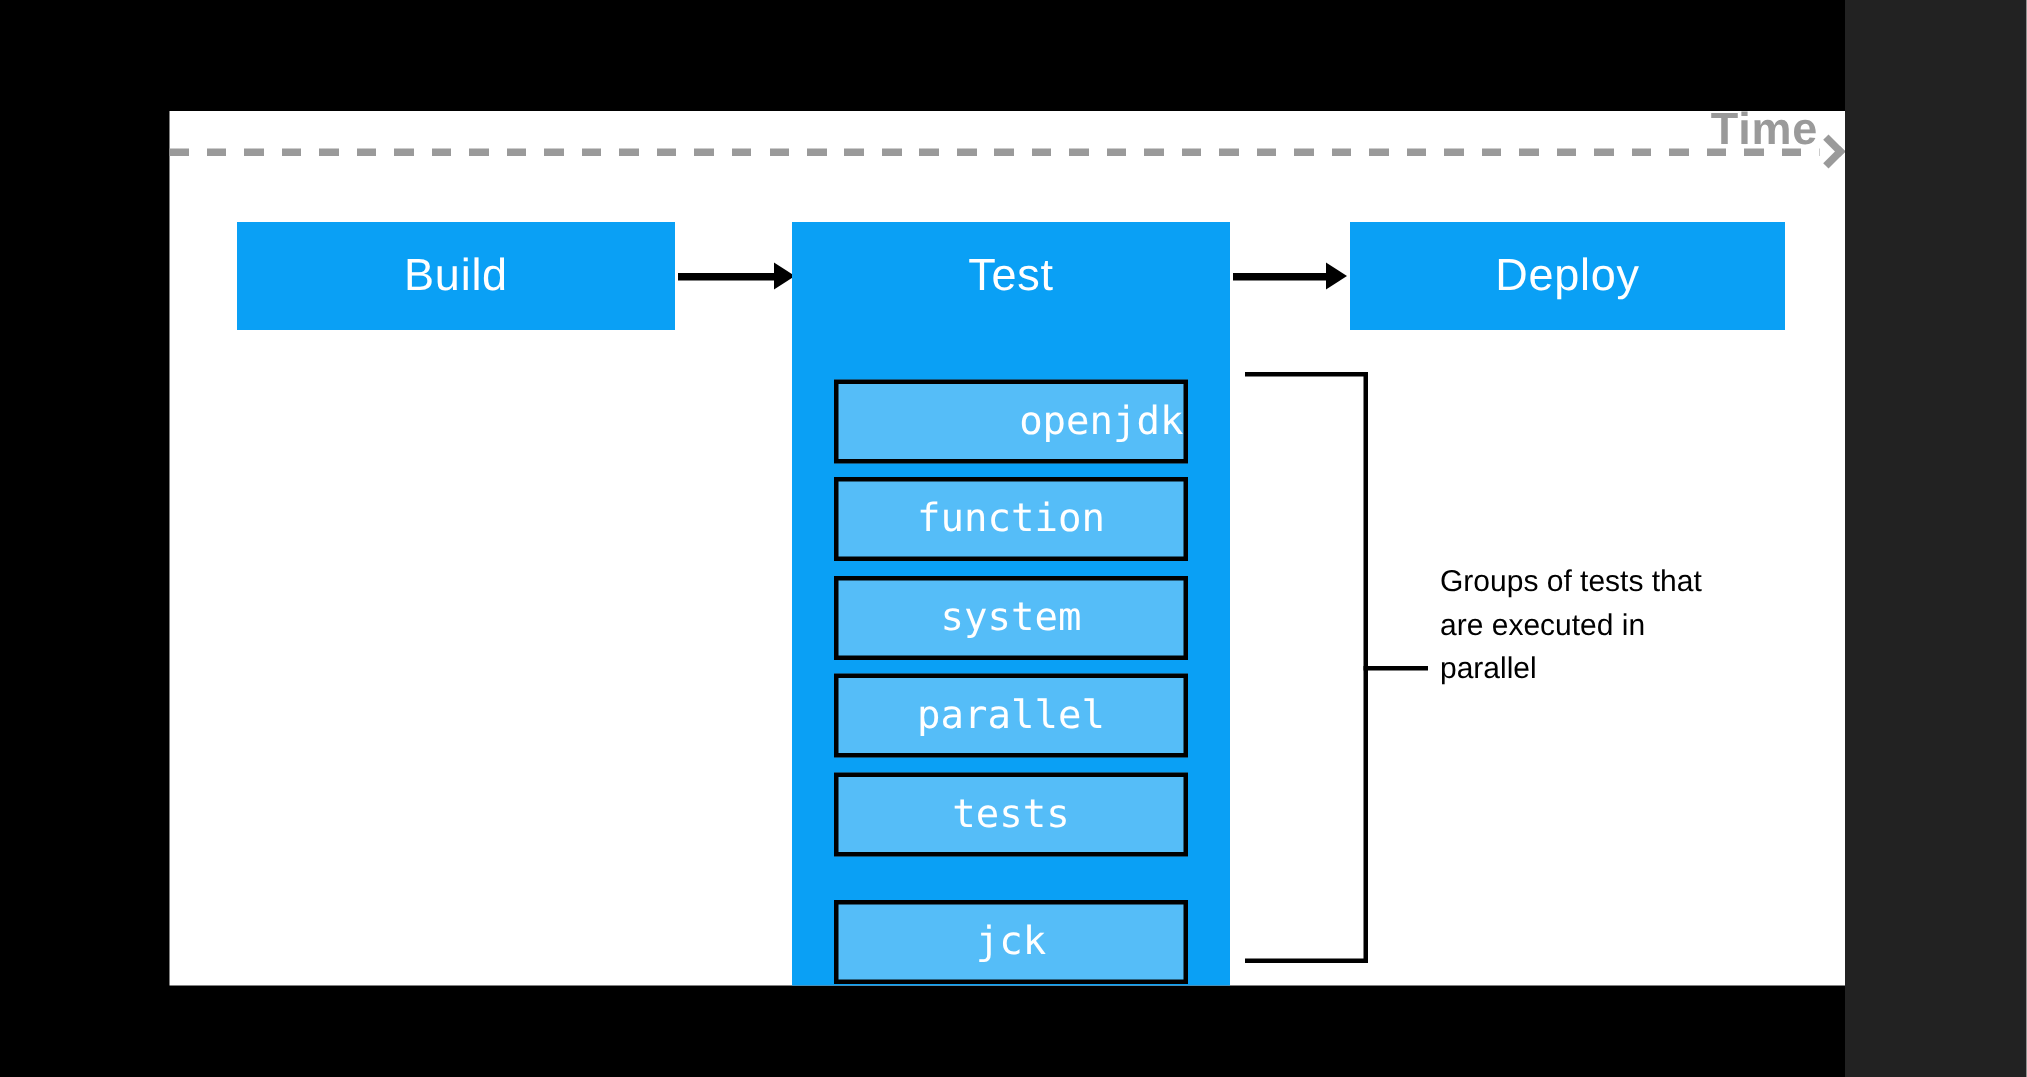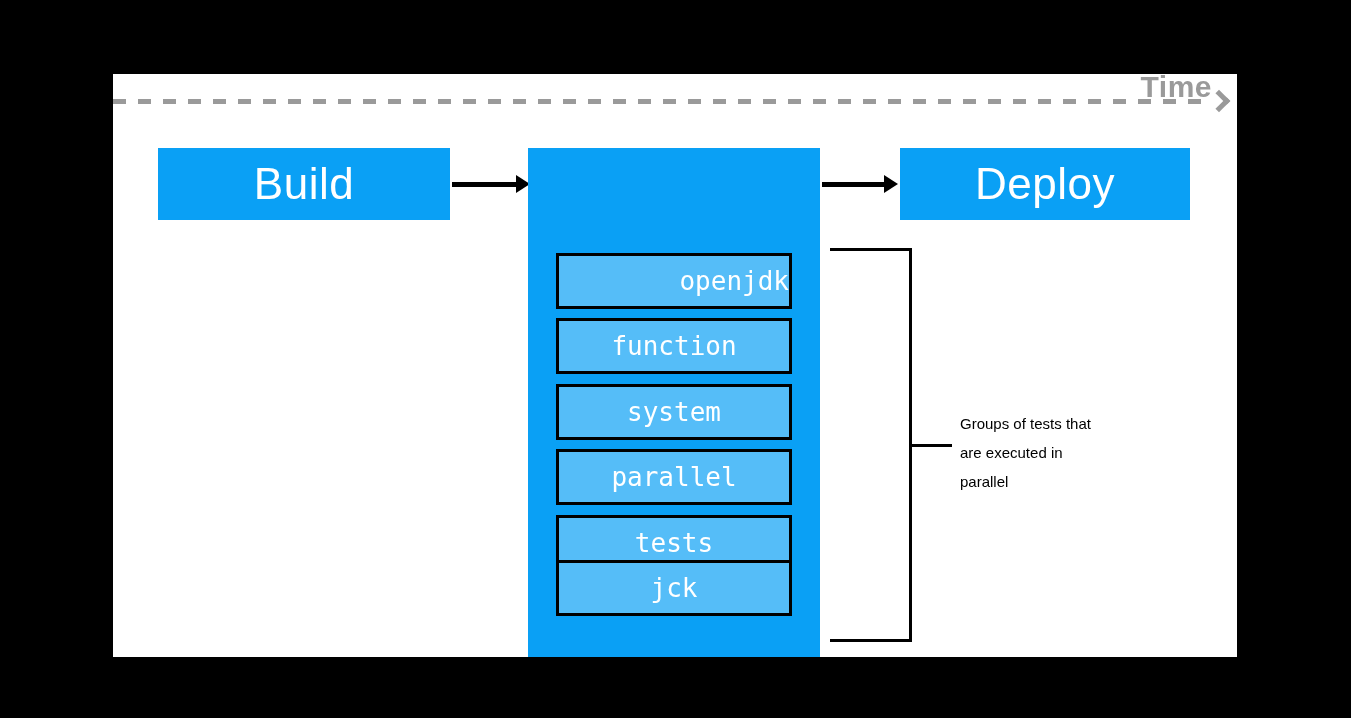--- a/index.html
+++ b/index.html
@@ -11,21 +11,21 @@
     --canvas-white:#ffffff;
     --page-black:#000000;
   }
   *{margin:0;padding:0;box-sizing:border-box;}
   body{
     font-family:"Liberation Sans",sans-serif;
     background:#222;
   }
   .page{
     position:relative;
-    width:1351px;height:718px;
+    width:1230px;height:718px;
     background:var(--page-black);
     overflow:hidden;
   }
   .canvas{
     position:absolute;
     left:113px;top:74px;
     width:1124px;height:583px;
     background:var(--canvas-white);
   }
   
@@ -55,41 +55,41 @@
   }
   
   .stage{
     position:absolute;
     background:var(--stage-blue);
     color:#fff;
   }
   .stage-header{
     height:72px;
     display:flex;align-items:center;justify-content:center;
-    font-size:44px;font-weight:500;
+    font-size:30px;font-weight:500;
     letter-spacing:0.5px;
     color:#fff;
   }
   .stage-build{left:158px;top:148px;width:292px;height:72px;}
   .stage-test{left:528px;top:148px;width:292px;height:509px;}
   .stage-deploy{left:900px;top:148px;width:290px;height:72px;}
   
   .group-box{
     position:absolute;
     left:28px;
     width:236px;height:56px;
     background:var(--group-blue);
     border:3px solid var(--group-border);
     display:flex;align-items:center;justify-content:center;
     font-family:"DejaVu Sans Mono",monospace;
     font-size:26px;
     color:#fff;
   }
   .g0{top:105px;justify-content:flex-end;} .g1{top:170px;text-align:right;} .g2{top:236px;text-align:right;}
-  .g3{top:301px;} .g4{top:367px;} .g5{top:412px;text-align:right;}
+  .g3{top:301px;} .g4{top:367px;} .g5{top:452px;text-align:right;}
   
   .flow-arrow{
     position:absolute;
     height:5px;
     background:var(--arrow-black);
   }
   .flow-arrow::after{
     content:"";
     position:absolute;
     right:-14px;top:-7px;
@@ -104,23 +104,23 @@
     position:absolute;
     background:var(--arrow-black);
   }
   .bracket-top{left:830px;top:248px;width:82px;height:3px;}
   .bracket-vertical{left:909px;top:248px;width:3px;height:394px;}
   .bracket-bottom{left:830px;top:639px;width:82px;height:3px;}
   .bracket-tick{left:909px;top:444px;width:43px;height:3px;}
   
   .annotation{
     position:absolute;
-    left:960px;top:409px;
+    left:960px;top:374px;
     width:230px;
-    font-size:15px;
+    font-size:20px;
     line-height:29px;
     color:#000;
   }
 </style>
 </head>
 <body>
 
 <div class="page">
   <div class="canvas"></div>
 
@@ -128,20 +128,21 @@
   <div class="time-arrowhead"></div>
   <div class="time-label">Time</div>
 
   <div class="stage stage-build">
     <div class="stage-header">Build</div>
   </div>
 
   <div class="flow-arrow arrow-build-test"></div>
 
   <div class="stage stage-test">
+    <div class="stage-header">Test</div>
     <div class="group-box g0">
       <span>openjdk</span>
     </div>
     <div class="group-box g1">
       <span>function</span>
     </div>
     <div class="group-box g2">
       <span>system</span>
     </div>
     <div class="group-box g3">

